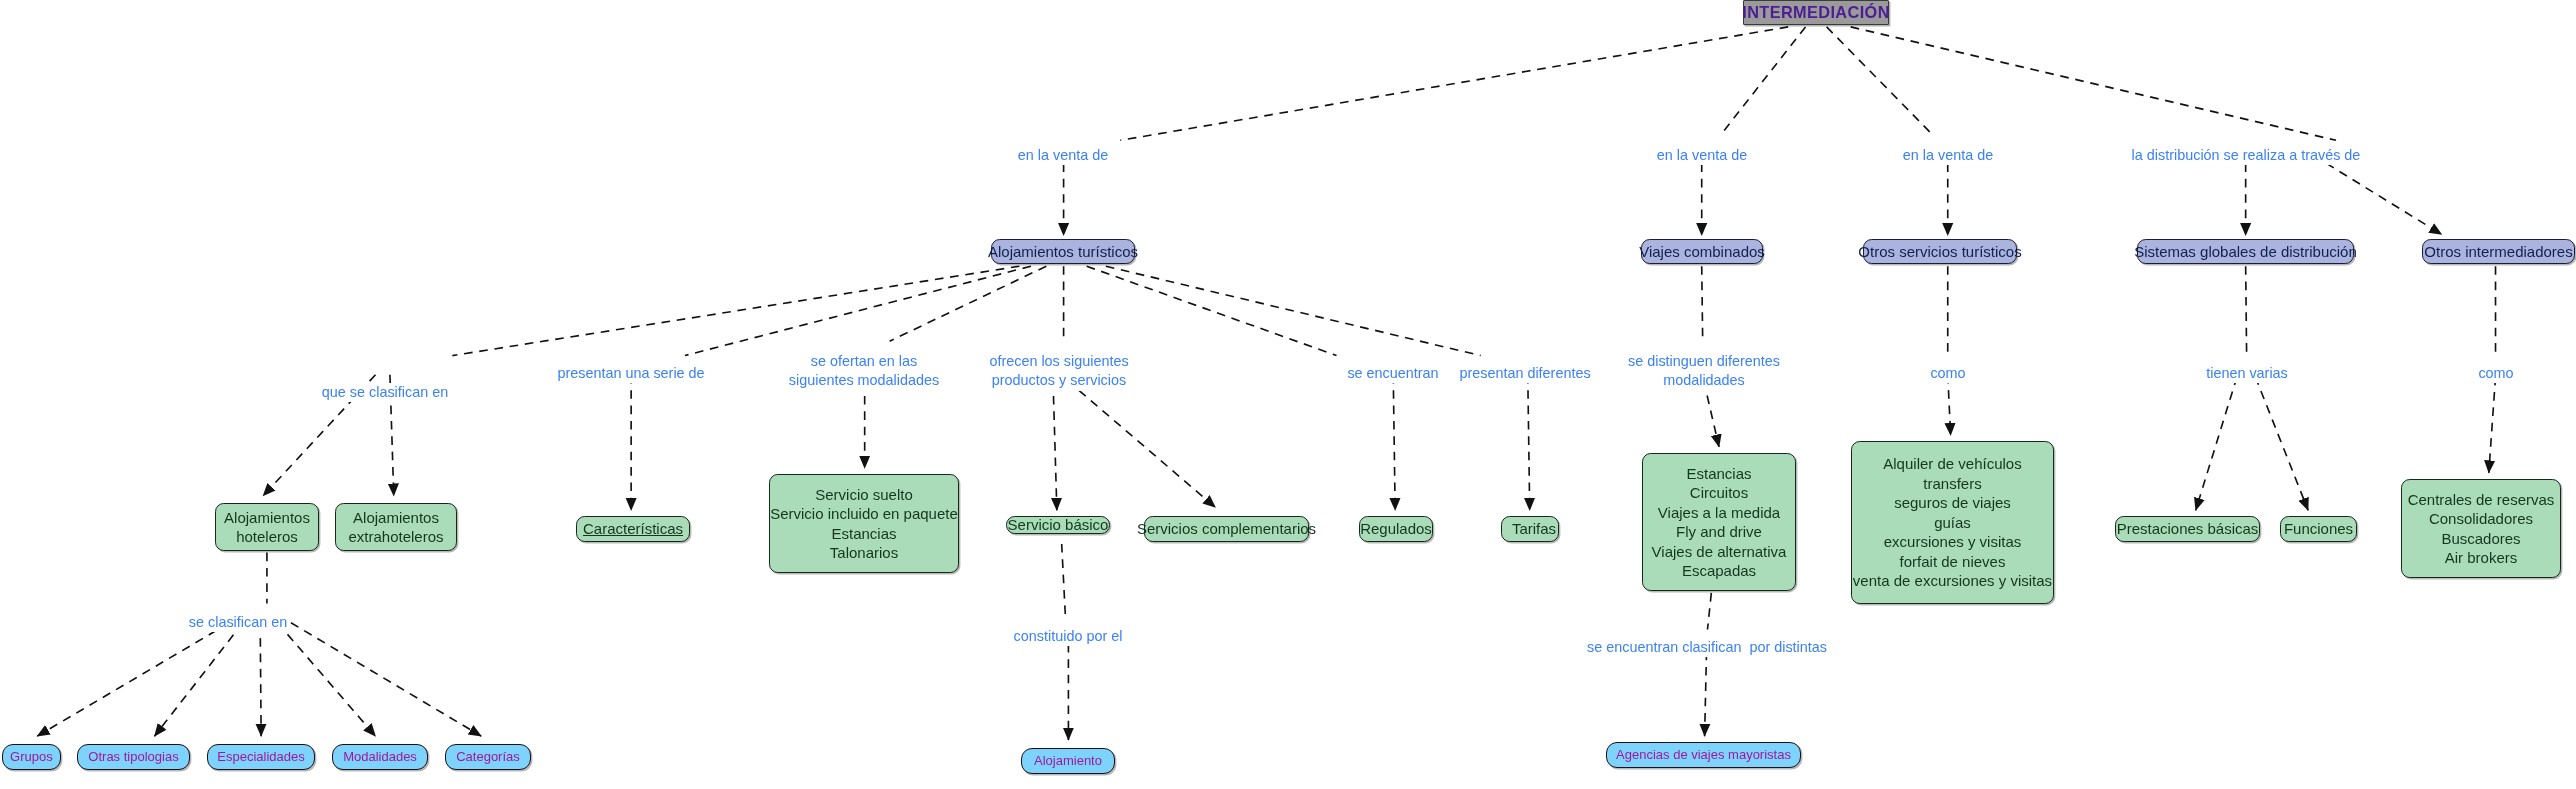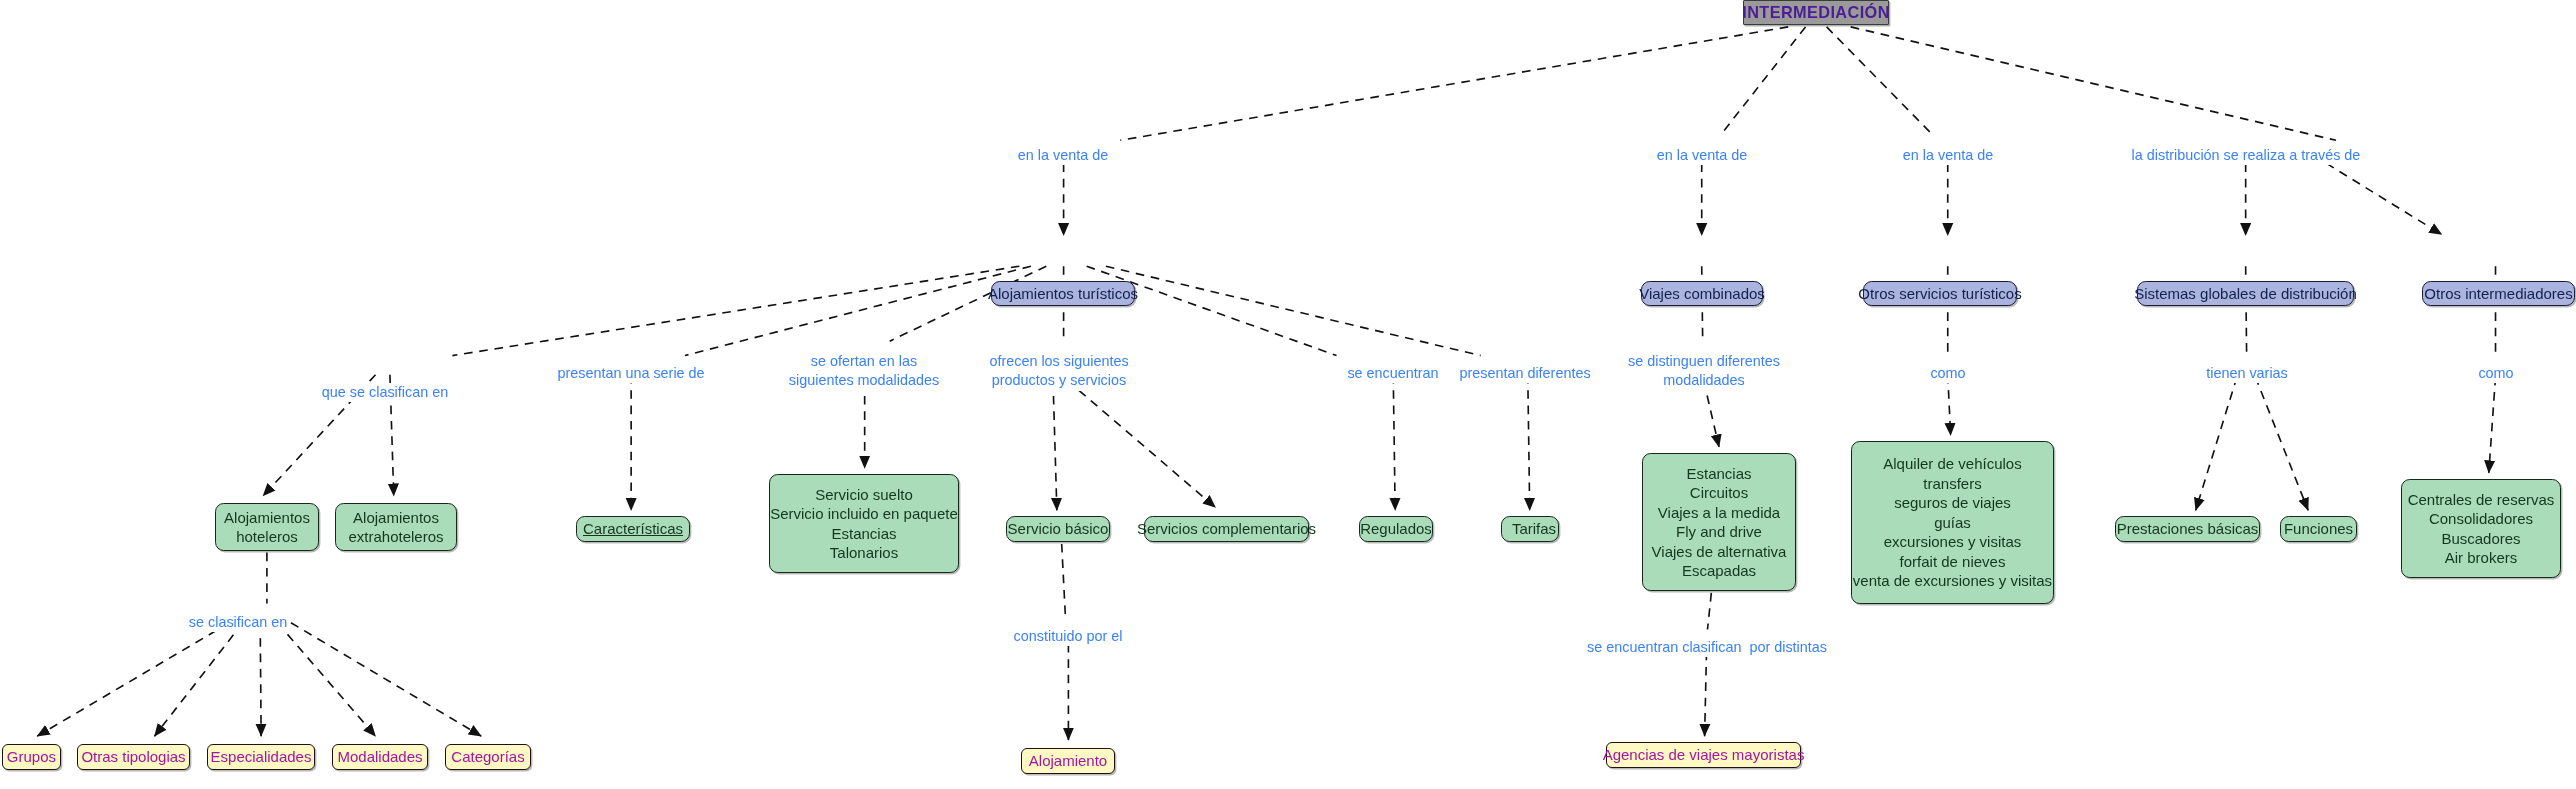--- a/index.html
+++ b/index.html
@@ -44,36 +44,35 @@
     border-radius: 1px;
     box-shadow: 1.4px 1.4px 0 rgba(0,0,0,0.30);
   }
   .node-blue {
     background: #aab4de;
     border: 1.4px solid #1b1b3a;
     color: #12214f;
     border-radius: 8.7px;
     font-size: 15px;
     box-shadow: 1.4px 1.4px 0 rgba(0,0,0,0.28);
-    margin-top: 42px;
   }
   .node-green {
     background: #aadcb9;
     border: 1.4px solid #15281a;
     color: #14381d;
     border-radius: 8.7px;
     font-size: 15px;
     box-shadow: 1.4px 1.4px 0 rgba(0,0,0,0.28);
   }
   .node-pink {
-    background: #fef9c3;
+    background: #7dd3fc;
     border: 1.4px solid #1d1016;
     color: #a2179f;
-    border-radius: 6px;
-    font-size: 15px;
+    border-radius: 11px;
+    font-size: 13px;
     box-shadow: 1.4px 1.4px 0 rgba(0,0,0,0.28);
   }
   .link-label {
     position: absolute;
     color: #3b82f6;
     font-size: 14.4px;
     line-height: 1.35;
     text-align: center;
     white-space: pre;
     transform: translateX(-50%);
@@ -164,21 +163,21 @@
       <div class="node node-blue" style="left: 2422px; top: 239px; width: 153px; height: 25px;">Otros intermediadores</div>
       <div class="node node-green" style="left: 215px; top: 503px; width: 104px; height: 48px;">Alojamientos
 hoteleros</div>
       <div class="node node-green" style="left: 335px; top: 503px; width: 122px; height: 48px;">Alojamientos
 extrahoteleros</div>
       <div class="node node-green" style="left: 576px; top: 516px; width: 114px; height: 26px; text-decoration: underline;">Características</div>
       <div class="node node-green" style="left: 769px; top: 474px; width: 190px; height: 99px;">Servicio suelto
 Servicio incluido en paquete
 Estancias
 Talonarios</div>
-      <div class="node node-green" style="left: 1006px; top: 516px; width: 104px; height: 26px;">Servicio básico</div>
+      <div class="node node-green" style="left: 1006px; top: 516px; width: 104px; height: 18px;">Servicio básico</div>
       <div class="node node-green" style="left: 1144px; top: 516px; width: 165px; height: 26px;">Servicios complementarios</div>
       <div class="node node-green" style="left: 1359px; top: 516px; width: 74px; height: 26px;">Regulados</div>
       <div class="node node-green" style="left: 1501px; top: 516px; width: 58px; height: 26px; padding-left: 8px;">Tarifas</div>
       <div class="node node-green" style="left: 1642px; top: 453px; width: 154px; height: 138px;">Estancias
 Circuitos
 Viajes a la medida
 Fly and drive
 Viajes de alternativa
 Escapadas</div>
       <div class="node node-green" style="left: 1851px; top: 441px; width: 203px; height: 163px;">Alquiler de vehículos

